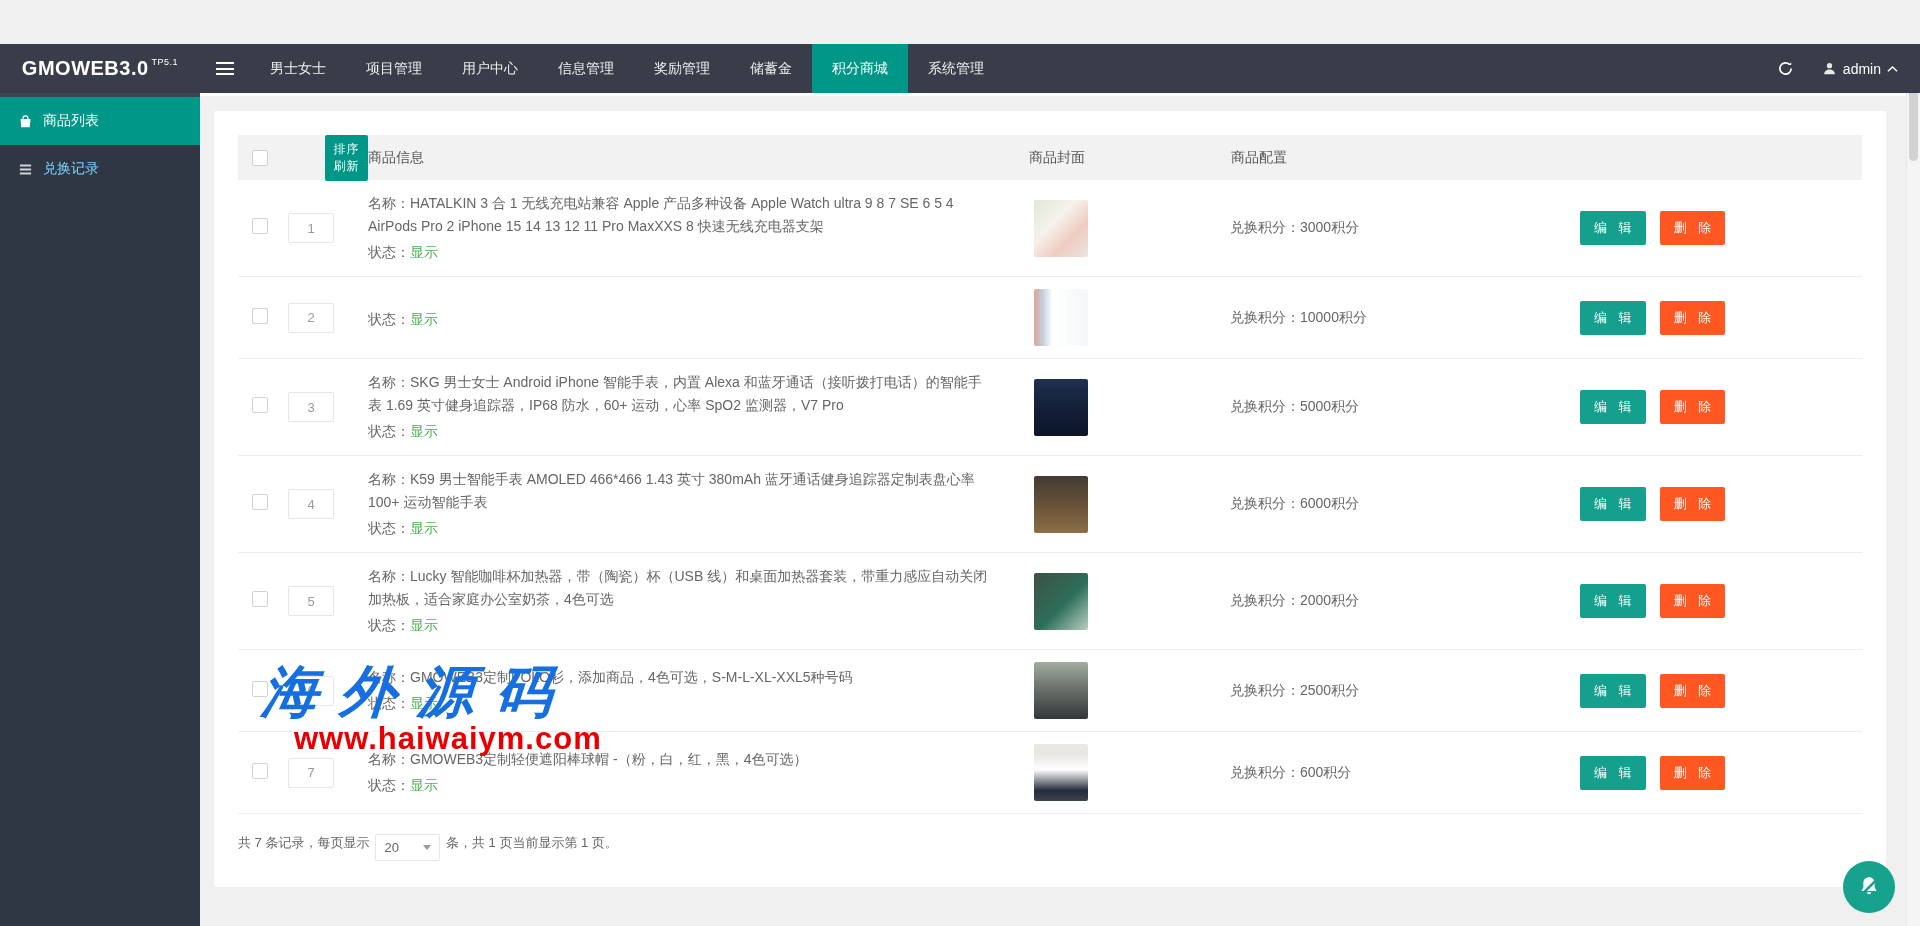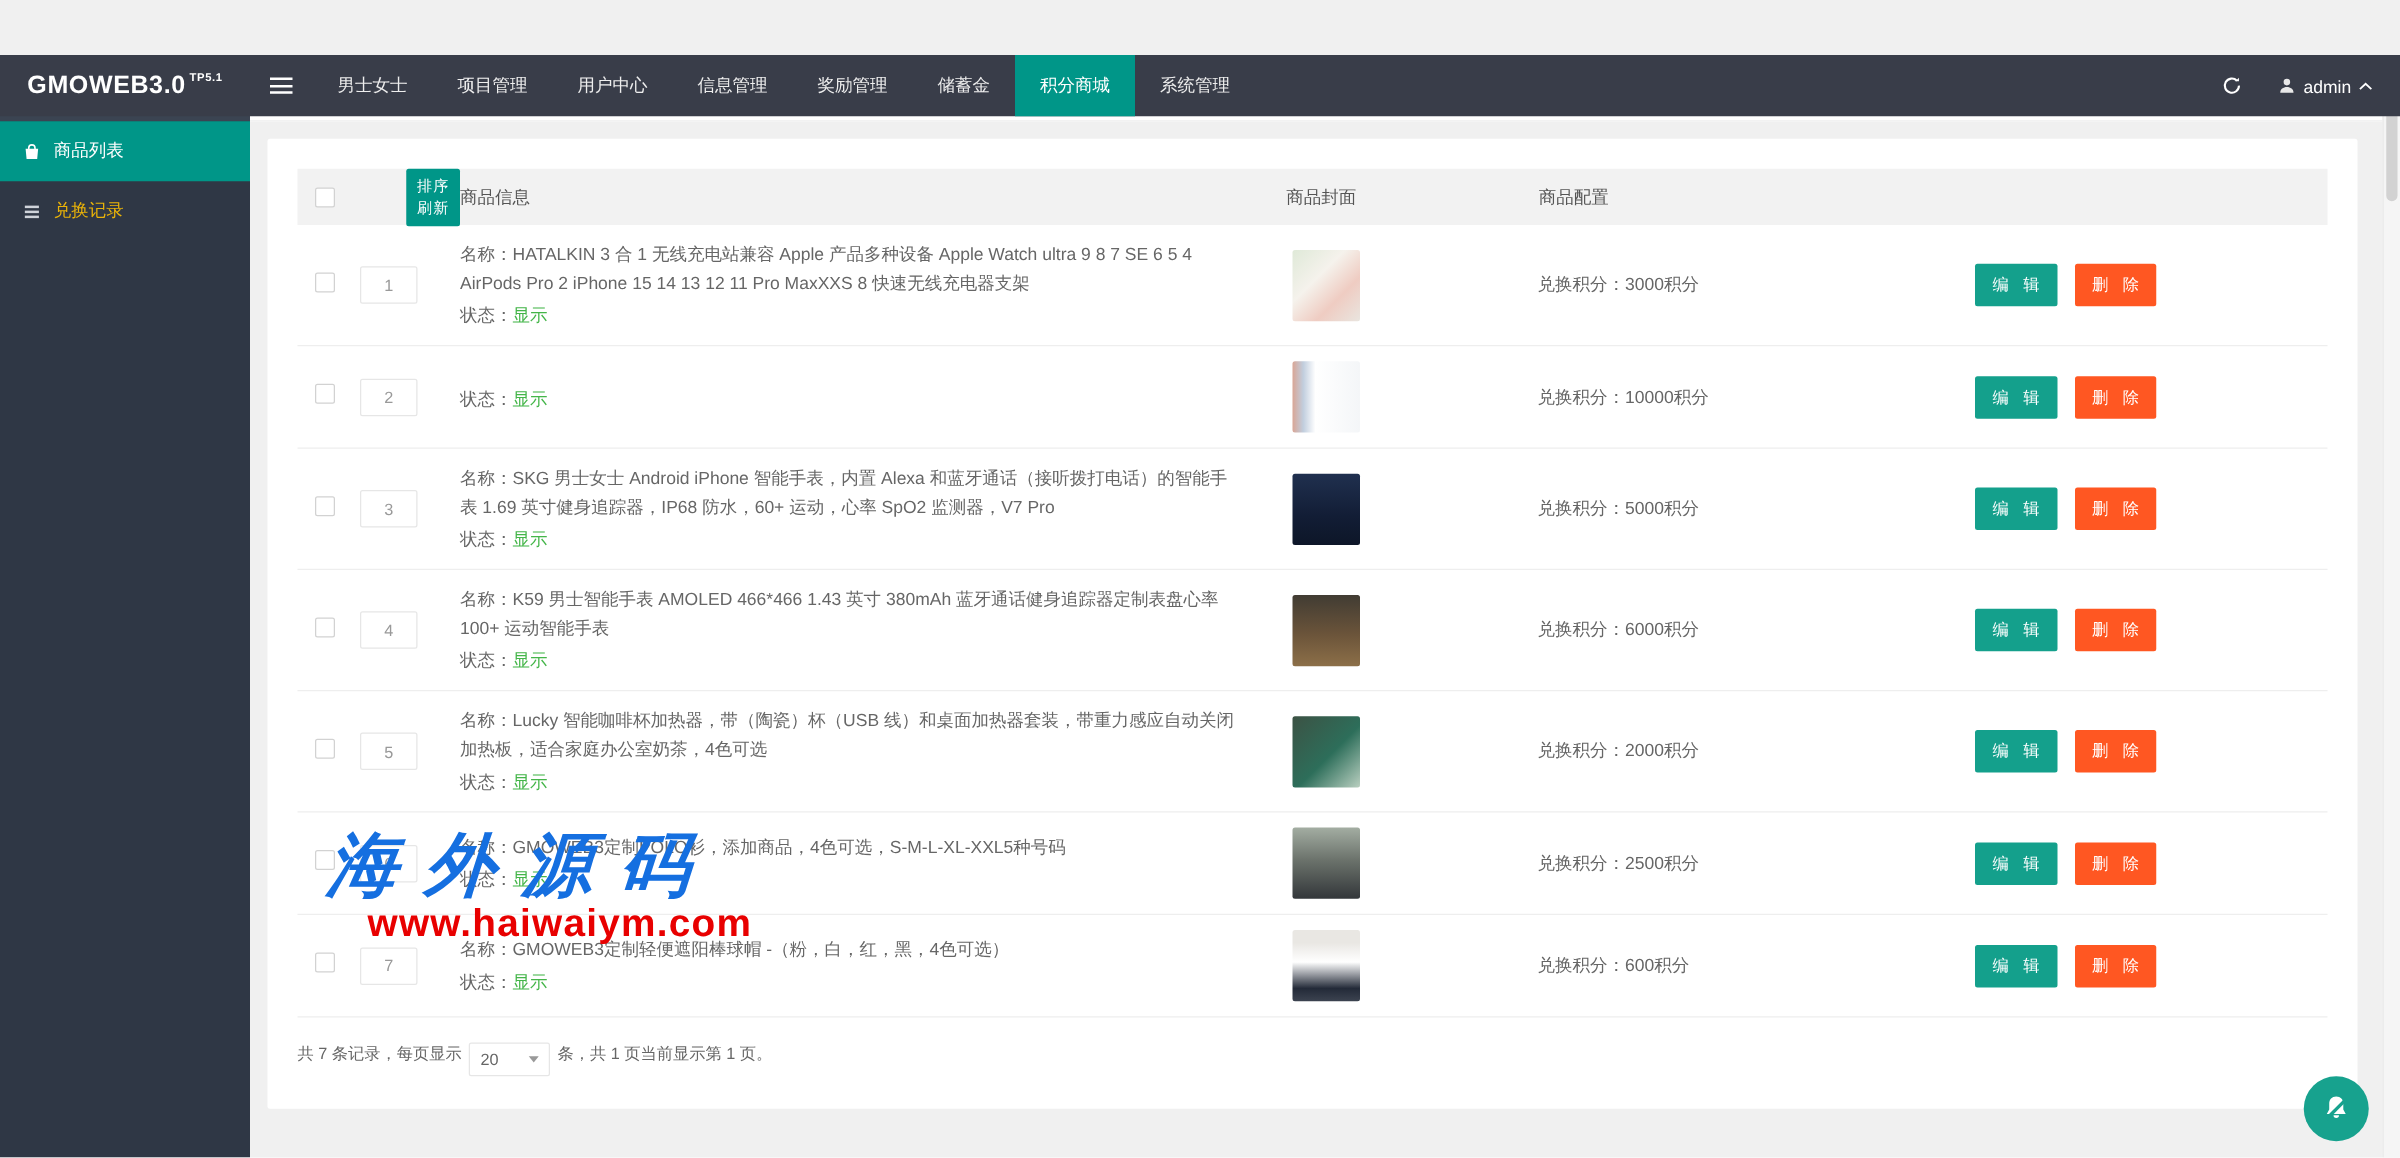--- a/index.html
+++ b/index.html
@@ -7,41 +7,41 @@
   body {
     font-family: "Liberation Sans", "DejaVu Sans", sans-serif;
     background:#f0f0f0; overflow:hidden; position:relative; color:#333;
   }
 
   
   .topbar { position:absolute; left:0; top:0; width:1920px; height:49px;
     background:#393D49; display:flex; align-items:stretch; z-index:30;margin-top:44px; }
   .logo { width:200px; display:flex; align-items:center; justify-content:center;
     color:#fff; font-size:20px; font-weight:bold; letter-spacing:.5px; }
-  .logo sup { font-size:9px; font-weight:bold; margin-left:3px; top:-7px; position:relative; }
+  .logo sup { font-size:9px; font-weight:normal; margin-left:3px; top:-7px; position:relative; }
   .burger { width:50px; display:flex; align-items:center; justify-content:center; cursor:pointer; }
   .burger span { display:block; width:18px; height:13px;
     border-top:2px solid #fff; border-bottom:2px solid #fff; position:relative; }
   .burger span::after { content:""; position:absolute; left:0; top:3.5px; width:18px; height:2px; background:#fff; }
   .nav { display:flex; align-items:stretch; }
   .nav-item { display:flex; align-items:center; padding:0 20px; color:#eee;
     font-size:14px; cursor:pointer; }
   .nav-item.active { background:#009688; color:#fff; }
   .topbar-right { margin-left:auto; display:flex; align-items:stretch; }
   .top-icon-btn { display:flex; align-items:center; padding:0 16px; cursor:pointer; color:#fff; }
   .userbox { display:flex; align-items:center; gap:6px; padding:0 22px 0 12px; color:#fff; font-size:14px; cursor:pointer; }
 
   
   .sidebar { position:absolute; left:0; top:49px; width:200px; height:877px;
     background:#2F3745; z-index:20; }
   .side-group { height:48px; background:#3B4452; color:#fff; font-size:14px;
     display:flex; align-items:center; padding:0 18px; cursor:pointer; }
   .side-group .grp-caret { margin-left:auto; }
   .side-item { height:48px; display:flex; align-items:center; gap:10px;
-    padding:0 18px; color:#eab308; font-size:14px; cursor:pointer; }
+    padding:0 18px; color:#7dd3fc; font-size:14px; cursor:pointer; }
   .side-item.active { background:#009688; color:#fff; }
   .side-item svg { flex:0 0 auto; }
 
   
   .main { position:absolute; left:200px; top:49px; width:1706px; height:877px; }
   .crumbbar { height:48px; background:#fff; display:flex; align-items:center;
     padding:0 15px 0 16px; border-bottom:1px solid #f2f2f2; }
   .crumb-arrow { color:#b9b9b9; font-size:16px; margin-right:8px; }
   .crumb-title { color:#555; font-size:14px; }
   .crumb-actions { margin-left:auto; display:flex; gap:10px; }

